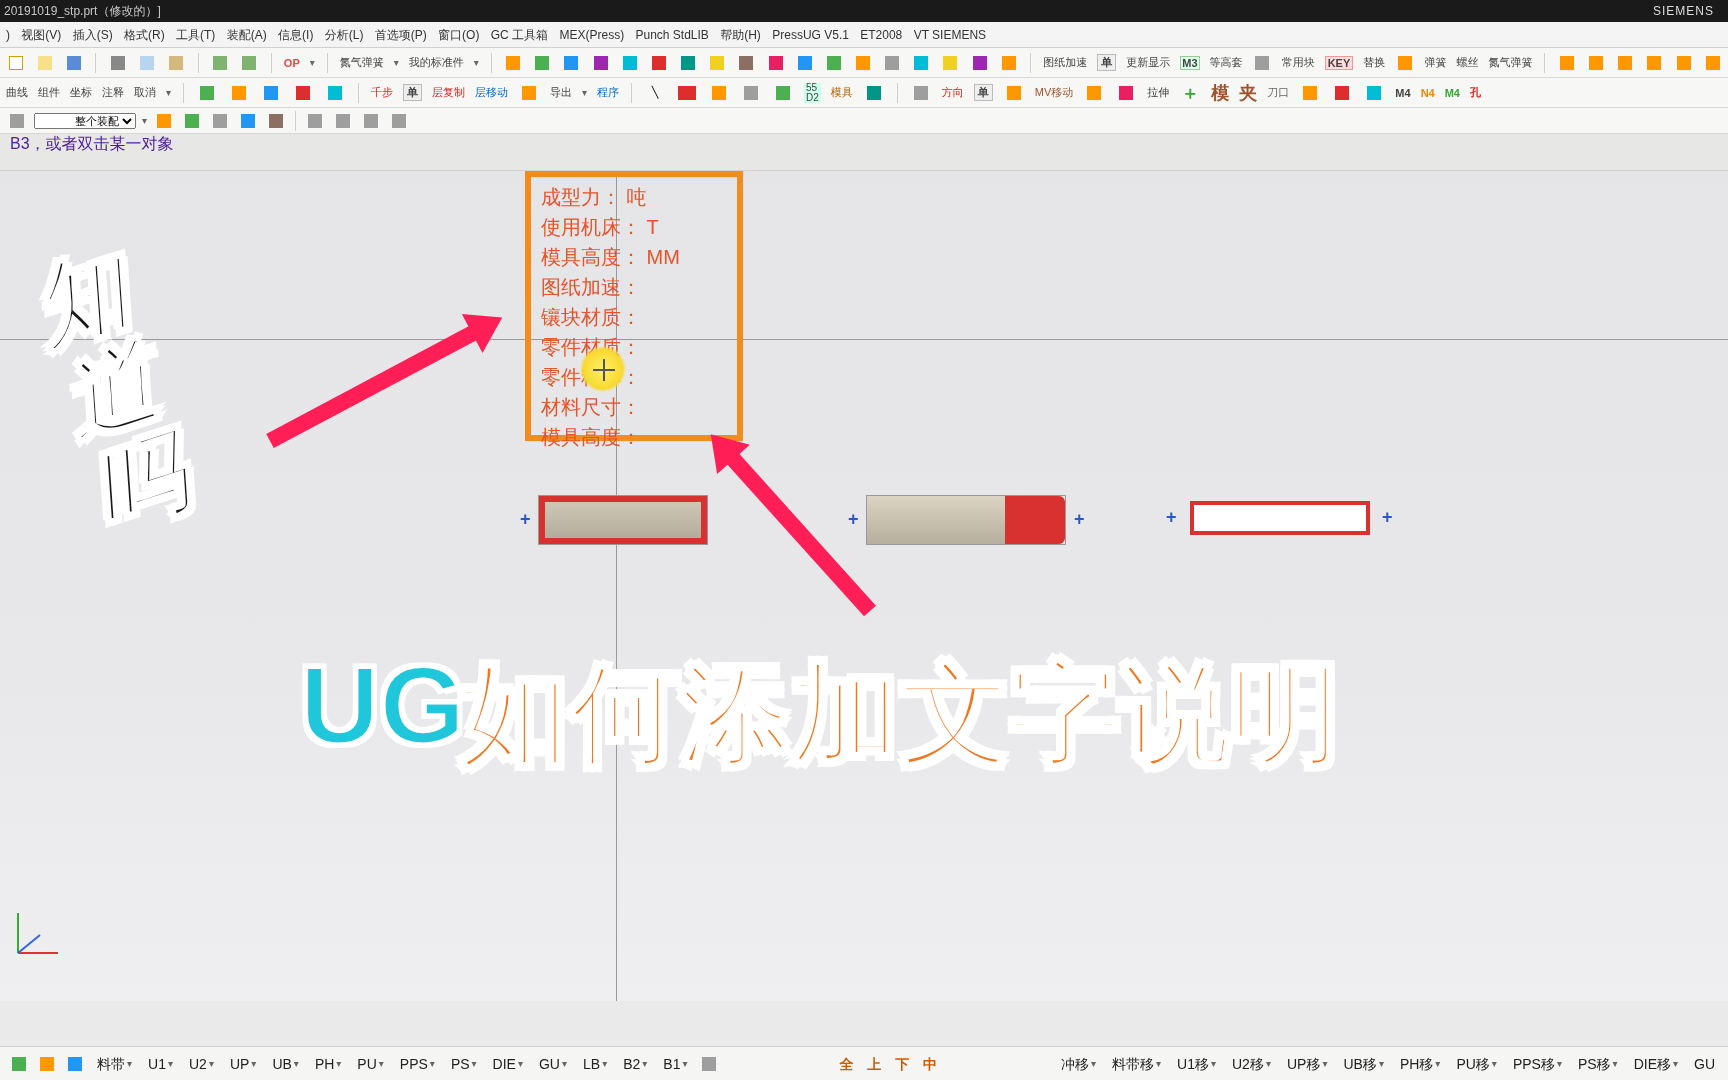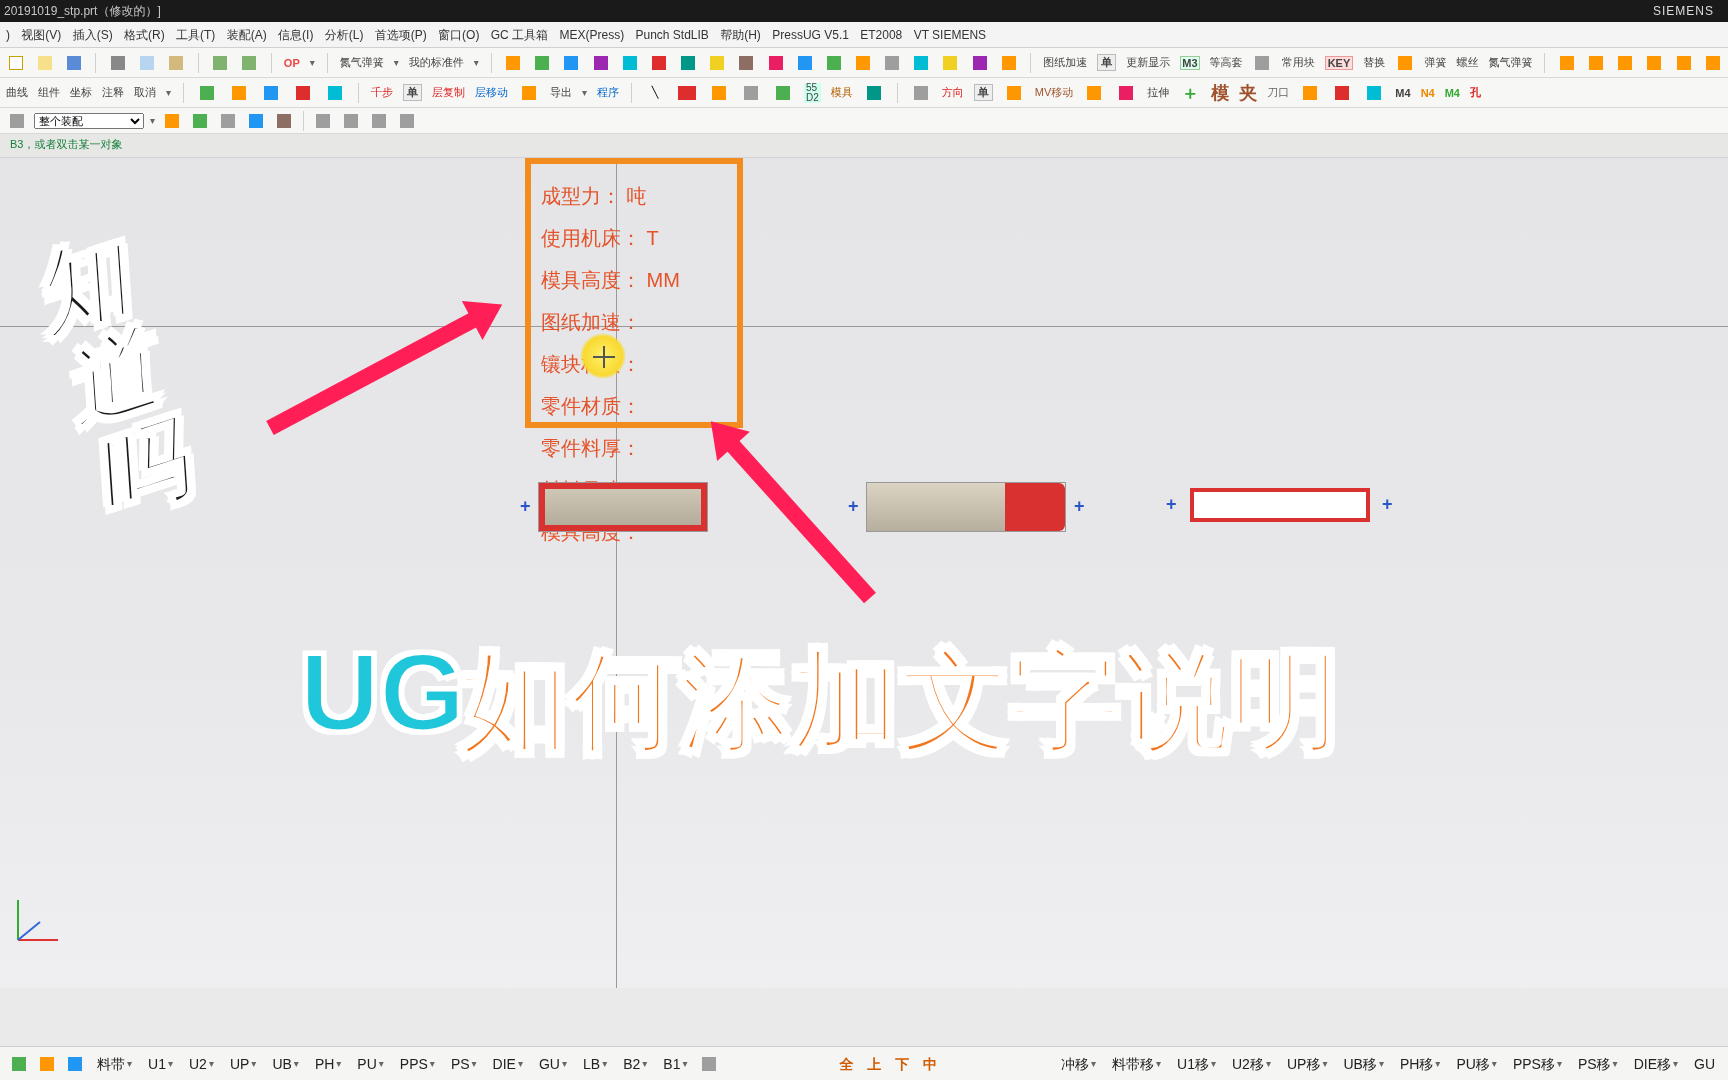--- a/index.html
+++ b/index.html
@@ -55,43 +55,43 @@
 .ic-gray   { background:#9e9e9e; }
 .ic-brown  { background:#8d6e63; }
 .ic-teal   { background:#009688; }
 .box-red   { width:18px; height:14px; background:#de2d2d; display:inline-block; }
 
 
 .selrow {
   background:#f7f7f5; border-bottom:1px solid #d8d8d8; height:26px;
   display:flex; align-items:center; padding:0 6px; gap:6px; font-size:11px;
 }
-.selrow select { font-size:11px; width:110px; }
+.selrow select { font-size:11px; width:102px;text-align:right; }
 
 
 .hintbar {
-  background:#e7e7e5; border-bottom:1px solid #d2d2d2; height:24px; line-height:20px;
-  font-size:11px; color:#15803d; padding-left:10px;
+  background:#e7e7e5; border-bottom:1px solid #d2d2d2; height:37px; line-height:20px;
+  font-size:16px; color:#4c1d95; padding-left:10px;
 }
 
 
 .viewport {
   position:relative; background:linear-gradient(#e5e5e7,#e8e8ea 60%,#efeff1);
   height:830px; overflow:hidden;
 }
 .axis-h { position:absolute; left:0; top:168px; width:100%; height:1px; background:#999; }
 .axis-v { position:absolute; left:616px; top:0; width:1px; height:100%; background:#999; }
 
 
 .parambox {
   position:absolute; left:525px; top:0; width:218px; height:270px;
   border:6px solid #f28c1e; padding:5px 10px;
   font-size:20px; color:#e4532a; line-height:30px; font-family:"SimSun","KaiTi",serif;
 }
-.parambox div { white-space:nowrap;margin-top:12px; }
+.parambox div { white-space:nowrap; }
 
 
 .cursor-spot {
   position:absolute; left:580px; top:175px; width:46px; height:46px; border-radius:50%;
   background:radial-gradient(circle,#ffef6a,#f8d930 60%,rgba(248,217,48,0) 72%);
 }
 .crosshair {
   position:absolute; left:593px; top:188px; width:22px; height:22px;
 }
 .crosshair::before,.crosshair::after{content:"";position:absolute;background:#555;}

